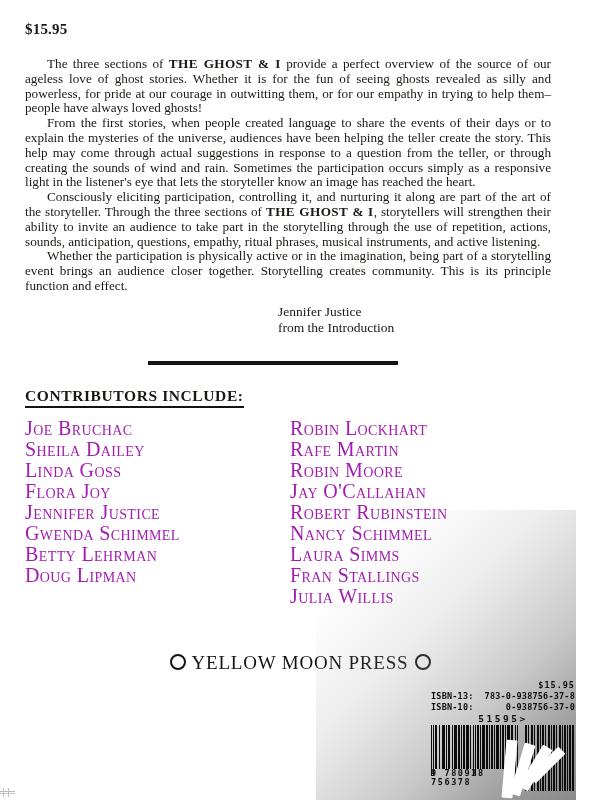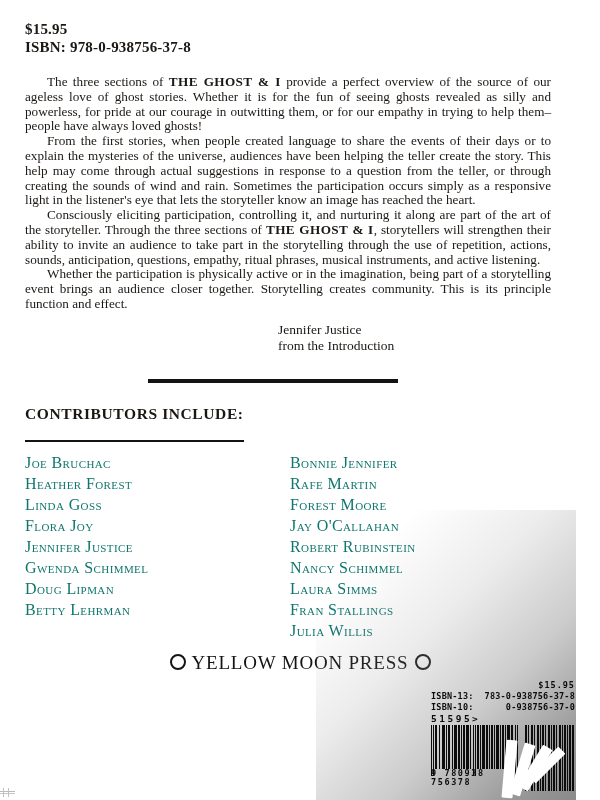--- a/index.html
+++ b/index.html
@@ -20,27 +20,27 @@
   .book-title{font-weight:bold;letter-spacing:.4px;}
 
   .attribution{margin:10px 0 0 278px;font-size:13.5px;line-height:16.5px;}
 
   .divider{margin:24px 0 0 148px;width:250px;height:4px;background:#131313;}
 
   
   .contrib{margin:22px 25px 0 25px;}
   .contrib-heading{
     display:inline-block;font-weight:bold;font-size:15.5px;letter-spacing:.6px;
-    border-bottom:2px solid #131313;padding-bottom:17px;
+    border-bottom:2px solid #131313;padding-bottom:1px;
   }
   .contrib-cols{display:flex;margin-top:10px;}
   .col-left{width:265px;}
   .col-right{flex:1;}
   .contrib-name{
-    font-variant:small-caps;font-size:16px;line-height:21px;letter-spacing:.4px;color:#0f766e;
+    font-variant:small-caps;font-size:20px;line-height:21px;letter-spacing:.4px;color:#a21caf;
   }
 
   
   .publisher{
     position:absolute;left:0;top:652px;width:600px;text-align:center;
     font-size:19px;letter-spacing:.8px;color:#141414;font-weight:500;
   }
   .moon{
     display:inline-block;width:12px;height:12px;border:2px solid #141414;border-radius:50%;
     vertical-align:-1px;margin:0 6px;
@@ -57,21 +57,21 @@
       #8a8a8a 100%);
   }
 
   
   .barcode-block{
     position:absolute;left:431px;top:681px;width:144px;z-index:2;
     font-family:"DejaVu Sans Mono","Liberation Mono",monospace;color:#0c0c0c;
   }
   .bc-price{font-size:8.5px;font-weight:bold;text-align:right;letter-spacing:1px;line-height:9px;}
   .bc-isbn{display:flex;justify-content:space-between;font-size:8.5px;font-weight:bold;line-height:9px;margin-top:2px;letter-spacing:.2px;}
-  .bc-addon-label{font-size:9.5px;font-weight:bold;text-align:left;letter-spacing:2.5px;line-height:11px;margin-top:1px;}
+  .bc-addon-label{font-size:9.5px;font-weight:bold;text-align:center;letter-spacing:2.5px;line-height:11px;margin-top:1px;}
   .bc-bars{display:flex;align-items:flex-start;margin-top:1px;}
   .bc-main{width:88px;}
   .bc-main svg,.bc-addon-svg{display:block;}
   .ean-digits{font-size:8.5px;font-weight:bold;letter-spacing:1.6px;line-height:9px;margin-top:-8px;background:transparent;}
   .bc-gap{width:6px;}
 
   
   .books-logo{position:absolute;right:4px;bottom:0;width:70px;height:74px;z-index:3;}
   .book{position:absolute;background:#ffffff;border-radius:1px;}
   .book1{left:2px;bottom:2px;width:11px;height:58px;transform:rotate(5deg);}
@@ -86,21 +86,20 @@
   .crop-v1{position:absolute;left:3px;top:0;width:1px;height:9px;background:#c0c0c0;}
   .crop-v2{position:absolute;left:8px;top:0;width:1px;height:9px;background:#c0c0c0;}
 </style>
 </head>
 <body>
 
 <div class="page">
 
   <div class="meta">
     <div>$15.95</div>
-    <div>ISBN: 978-0-938756-37-8</div>
   </div>
 
   <div class="copy">
     <p><span>The three sections of </span><span class="book-title">THE GHOST &amp; I</span><span> provide a perfect overview of the source of our ageless love of ghost stories.  Whether it is for the fun of seeing ghosts revealed as silly and powerless, for pride at our courage in outwitting them, or for our empathy in trying to help them–people have always loved ghosts!</span></p>
     <p><span>From the first stories, when people created language to share the events of their days or to explain the mysteries of the universe, audiences have been helping the teller create the story.  This help may come through actual suggestions in response to a question from the teller, or through creating the sounds of wind and rain.  Sometimes the participation occurs simply as a responsive light in the listener's eye that lets the storyteller know an image has reached the heart.</span></p>
     <p><span>Consciously eliciting participation, controlling it, and nurturing it along are part of the art of the storyteller.  Through the three sections of </span><span class="book-title">THE GHOST &amp; I</span><span>, storytellers will strengthen their ability to invite an audience to take part in the storytelling through the use of repetition, actions, sounds, anticipation, questions, empathy, ritual phrases, musical instruments, and active listening.</span></p>
     <p><span>Whether the participation is physically active or in the imagination, being part of a storytelling event brings an audience closer together.  Storytelling creates community.  This is its principle function and effect.</span></p>
   </div>
 
   <div class="attribution">
@@ -108,32 +107,32 @@
     <div>from the Introduction</div>
   </div>
 
   <div class="divider"></div>
 
   <div class="contrib">
     <div class="contrib-heading">CONTRIBUTORS INCLUDE:</div>
     <div class="contrib-cols">
       <div class="col-left">
         <div class="contrib-name">Joe Bruchac</div>
-        <div class="contrib-name">Heather Forest</div>
+        <div class="contrib-name">Sheila Dailey</div>
         <div class="contrib-name">Linda Goss</div>
         <div class="contrib-name">Flora Joy</div>
         <div class="contrib-name">Jennifer Justice</div>
         <div class="contrib-name">Gwenda Schimmel</div>
+        <div class="contrib-name">Betty Lehrman</div>
         <div class="contrib-name">Doug Lipman</div>
-        <div class="contrib-name">Betty Lehrman</div>
       </div>
       <div class="col-right">
-        <div class="contrib-name">Bonnie Jennifer</div>
+        <div class="contrib-name">Robin Lockhart</div>
         <div class="contrib-name">Rafe Martin</div>
-        <div class="contrib-name">Forest Moore</div>
+        <div class="contrib-name">Robin Moore</div>
         <div class="contrib-name">Jay O'Callahan</div>
         <div class="contrib-name">Robert Rubinstein</div>
         <div class="contrib-name">Nancy Schimmel</div>
         <div class="contrib-name">Laura Simms</div>
         <div class="contrib-name">Fran Stallings</div>
         <div class="contrib-name">Julia Willis</div>
       </div>
     </div>
   </div>
 

